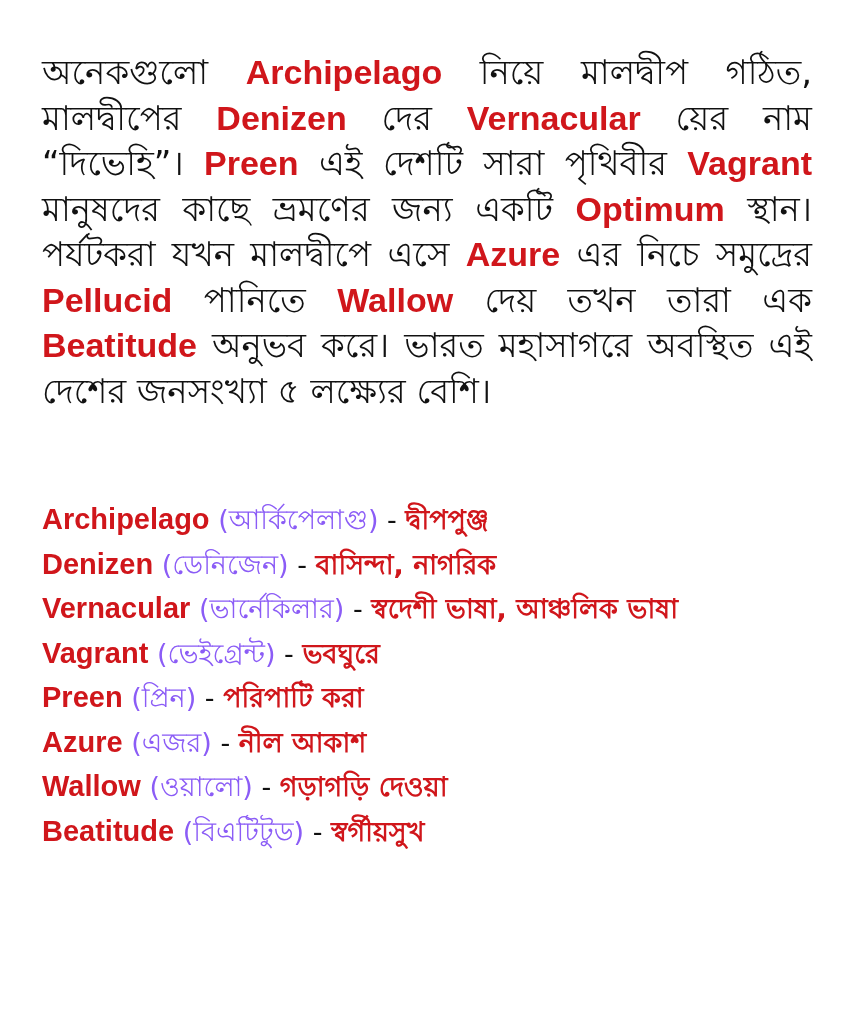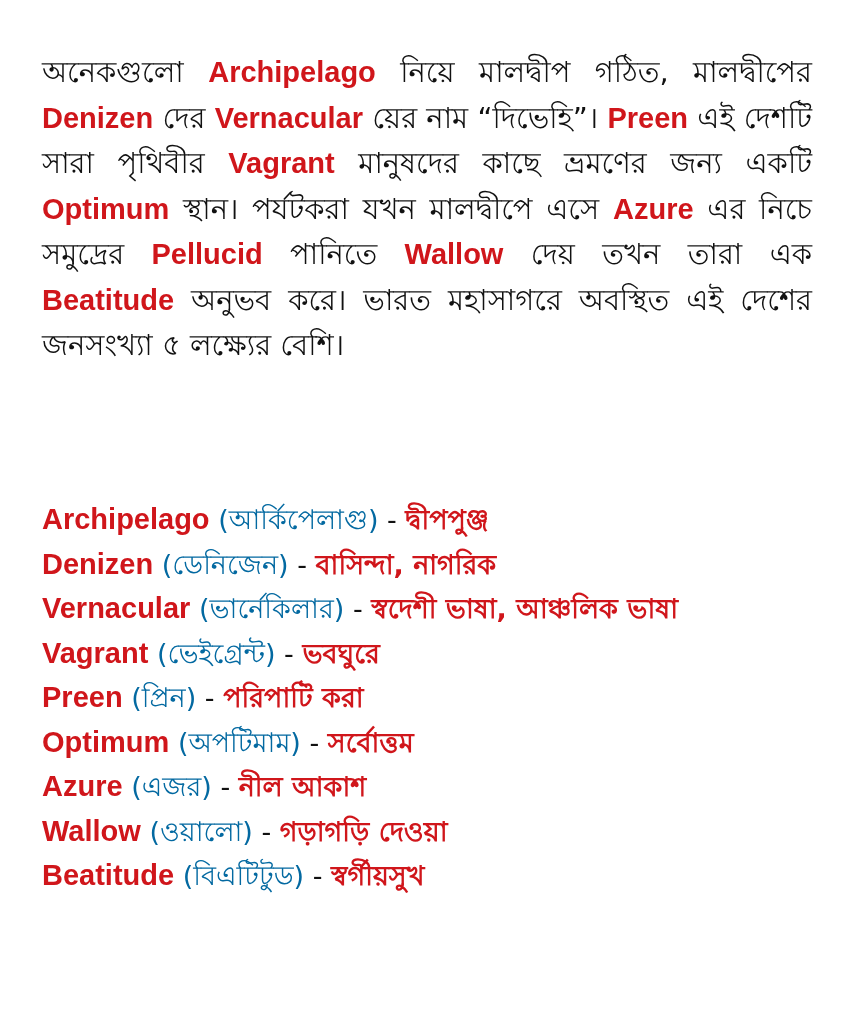--- a/index.html
+++ b/index.html
@@ -13,21 +13,21 @@
       position: relative;
       overflow: hidden;
       font-family: "DejaVu Sans", "Liberation Sans", sans-serif;
       color: #111111;
     }
     .passage {
       position: absolute;
       left: 42px;
       top: 50px;
       width: 770px;
-      font-size: 29px;
+      font-size: 34px;
       line-height: 45.5px;
       text-align: justify;
       text-align-last: left;
     }
     .kw {
       color: #d0161b;
       font-family: "Liberation Sans", "DejaVu Sans", sans-serif;
       font-weight: bold;
     }
     .vocab {
@@ -45,21 +45,21 @@
       font-size: 27px;
       white-space: nowrap;
     }
     .vocab .en {
       color: #d0161b;
       font-family: "Liberation Sans", "DejaVu Sans", sans-serif;
       font-weight: bold;
       font-size: 29px;
     }
     .vocab .pron {
-      color: #0369a1;
+      color: #8b5cf6;
     }
     .vocab .dash {
       color: #111111;
     }
     .vocab .bn {
       color: #d0161b;
       font-weight: bold;
       margin-top: 43px;
     }
   </style>
@@ -85,24 +85,20 @@
   </li>
   <li>
     <span class="en">Vagrant</span>
     <span class="pron">(ভেইগ্রেন্ট)</span><span class="dash"> - </span><span class="bn">ভবঘুরে</span>
   </li>
   <li>
     <span class="en">Preen</span>
     <span class="pron">(প্রিন)</span><span class="dash"> - </span><span class="bn">পরিপাটি করা</span>
   </li>
   <li>
-    <span class="en">Optimum</span>
-    <span class="pron">(অপটিমাম)</span><span class="dash"> - </span><span class="bn">সর্বোত্তম</span>
-  </li>
-  <li>
     <span class="en">Azure</span>
     <span class="pron">(এজর)</span><span class="dash"> - </span><span class="bn">নীল আকাশ</span>
   </li>
   <li>
     <span class="en">Wallow</span>
     <span class="pron">(ওয়ালো)</span><span class="dash"> - </span><span class="bn">গড়াগড়ি দেওয়া</span>
   </li>
   <li>
     <span class="en">Beatitude</span>
     <span class="pron">(বিএটিটুড)</span><span class="dash"> - </span><span class="bn">স্বর্গীয়সুখ</span>

